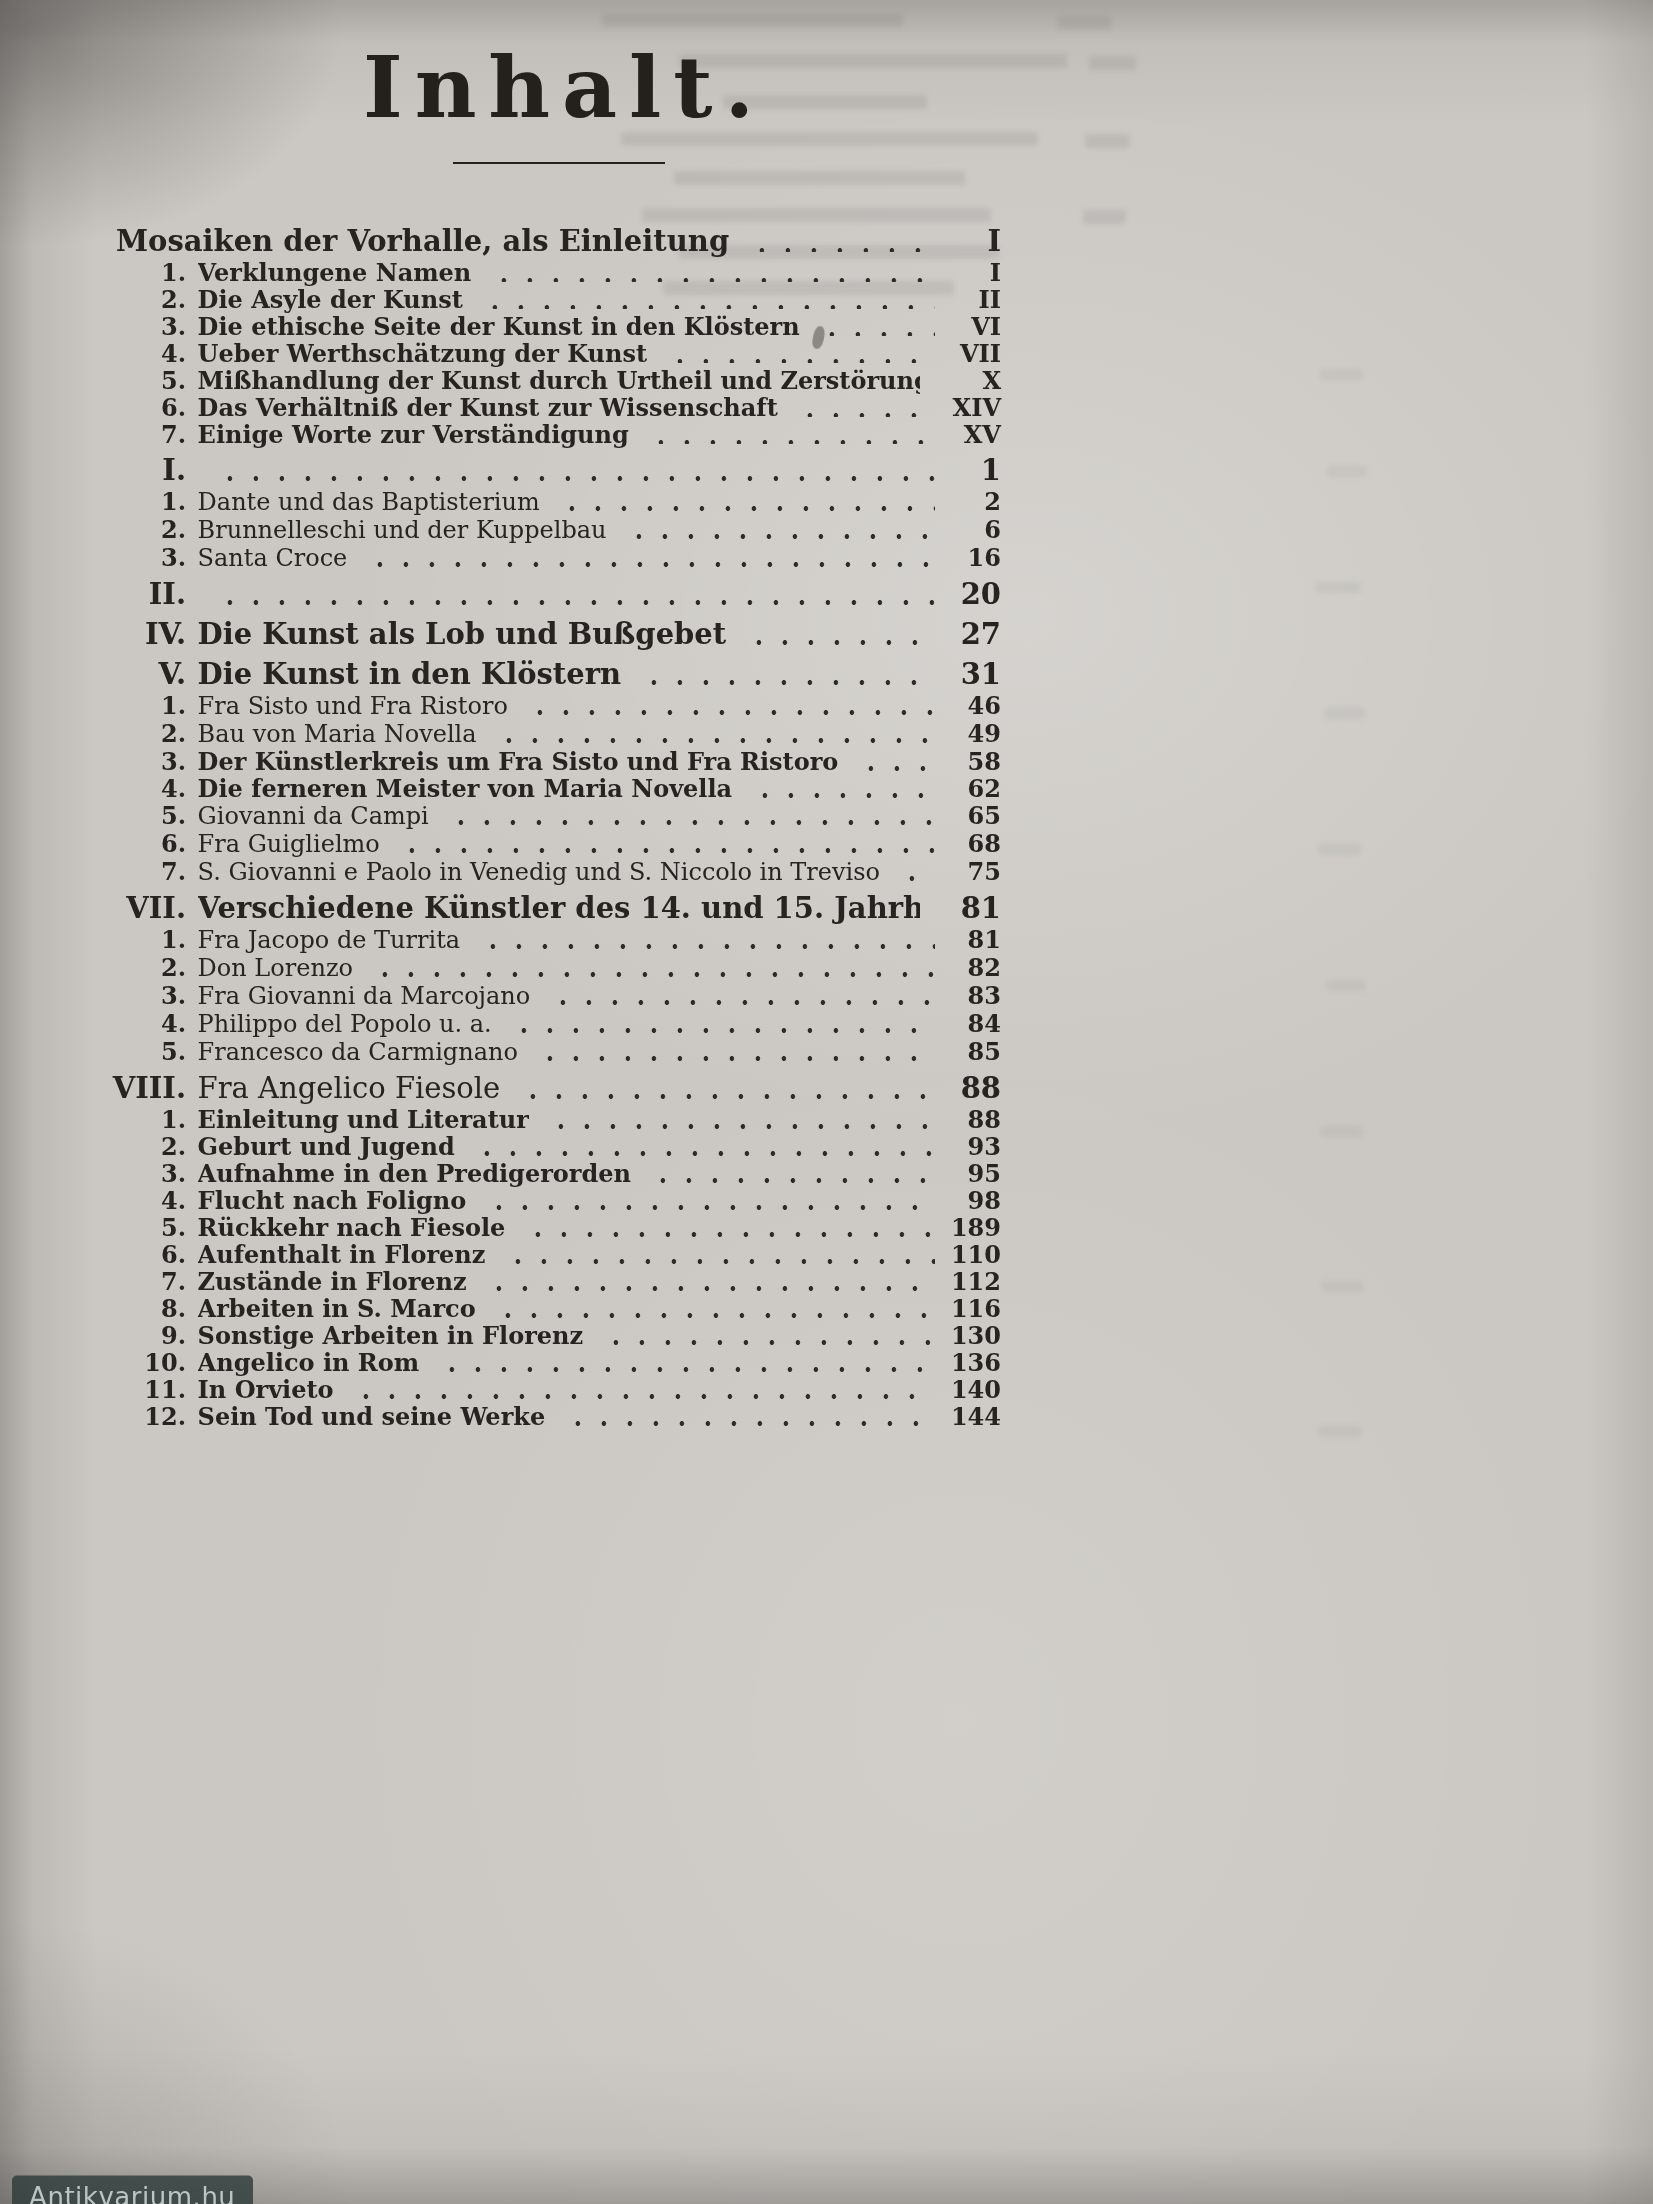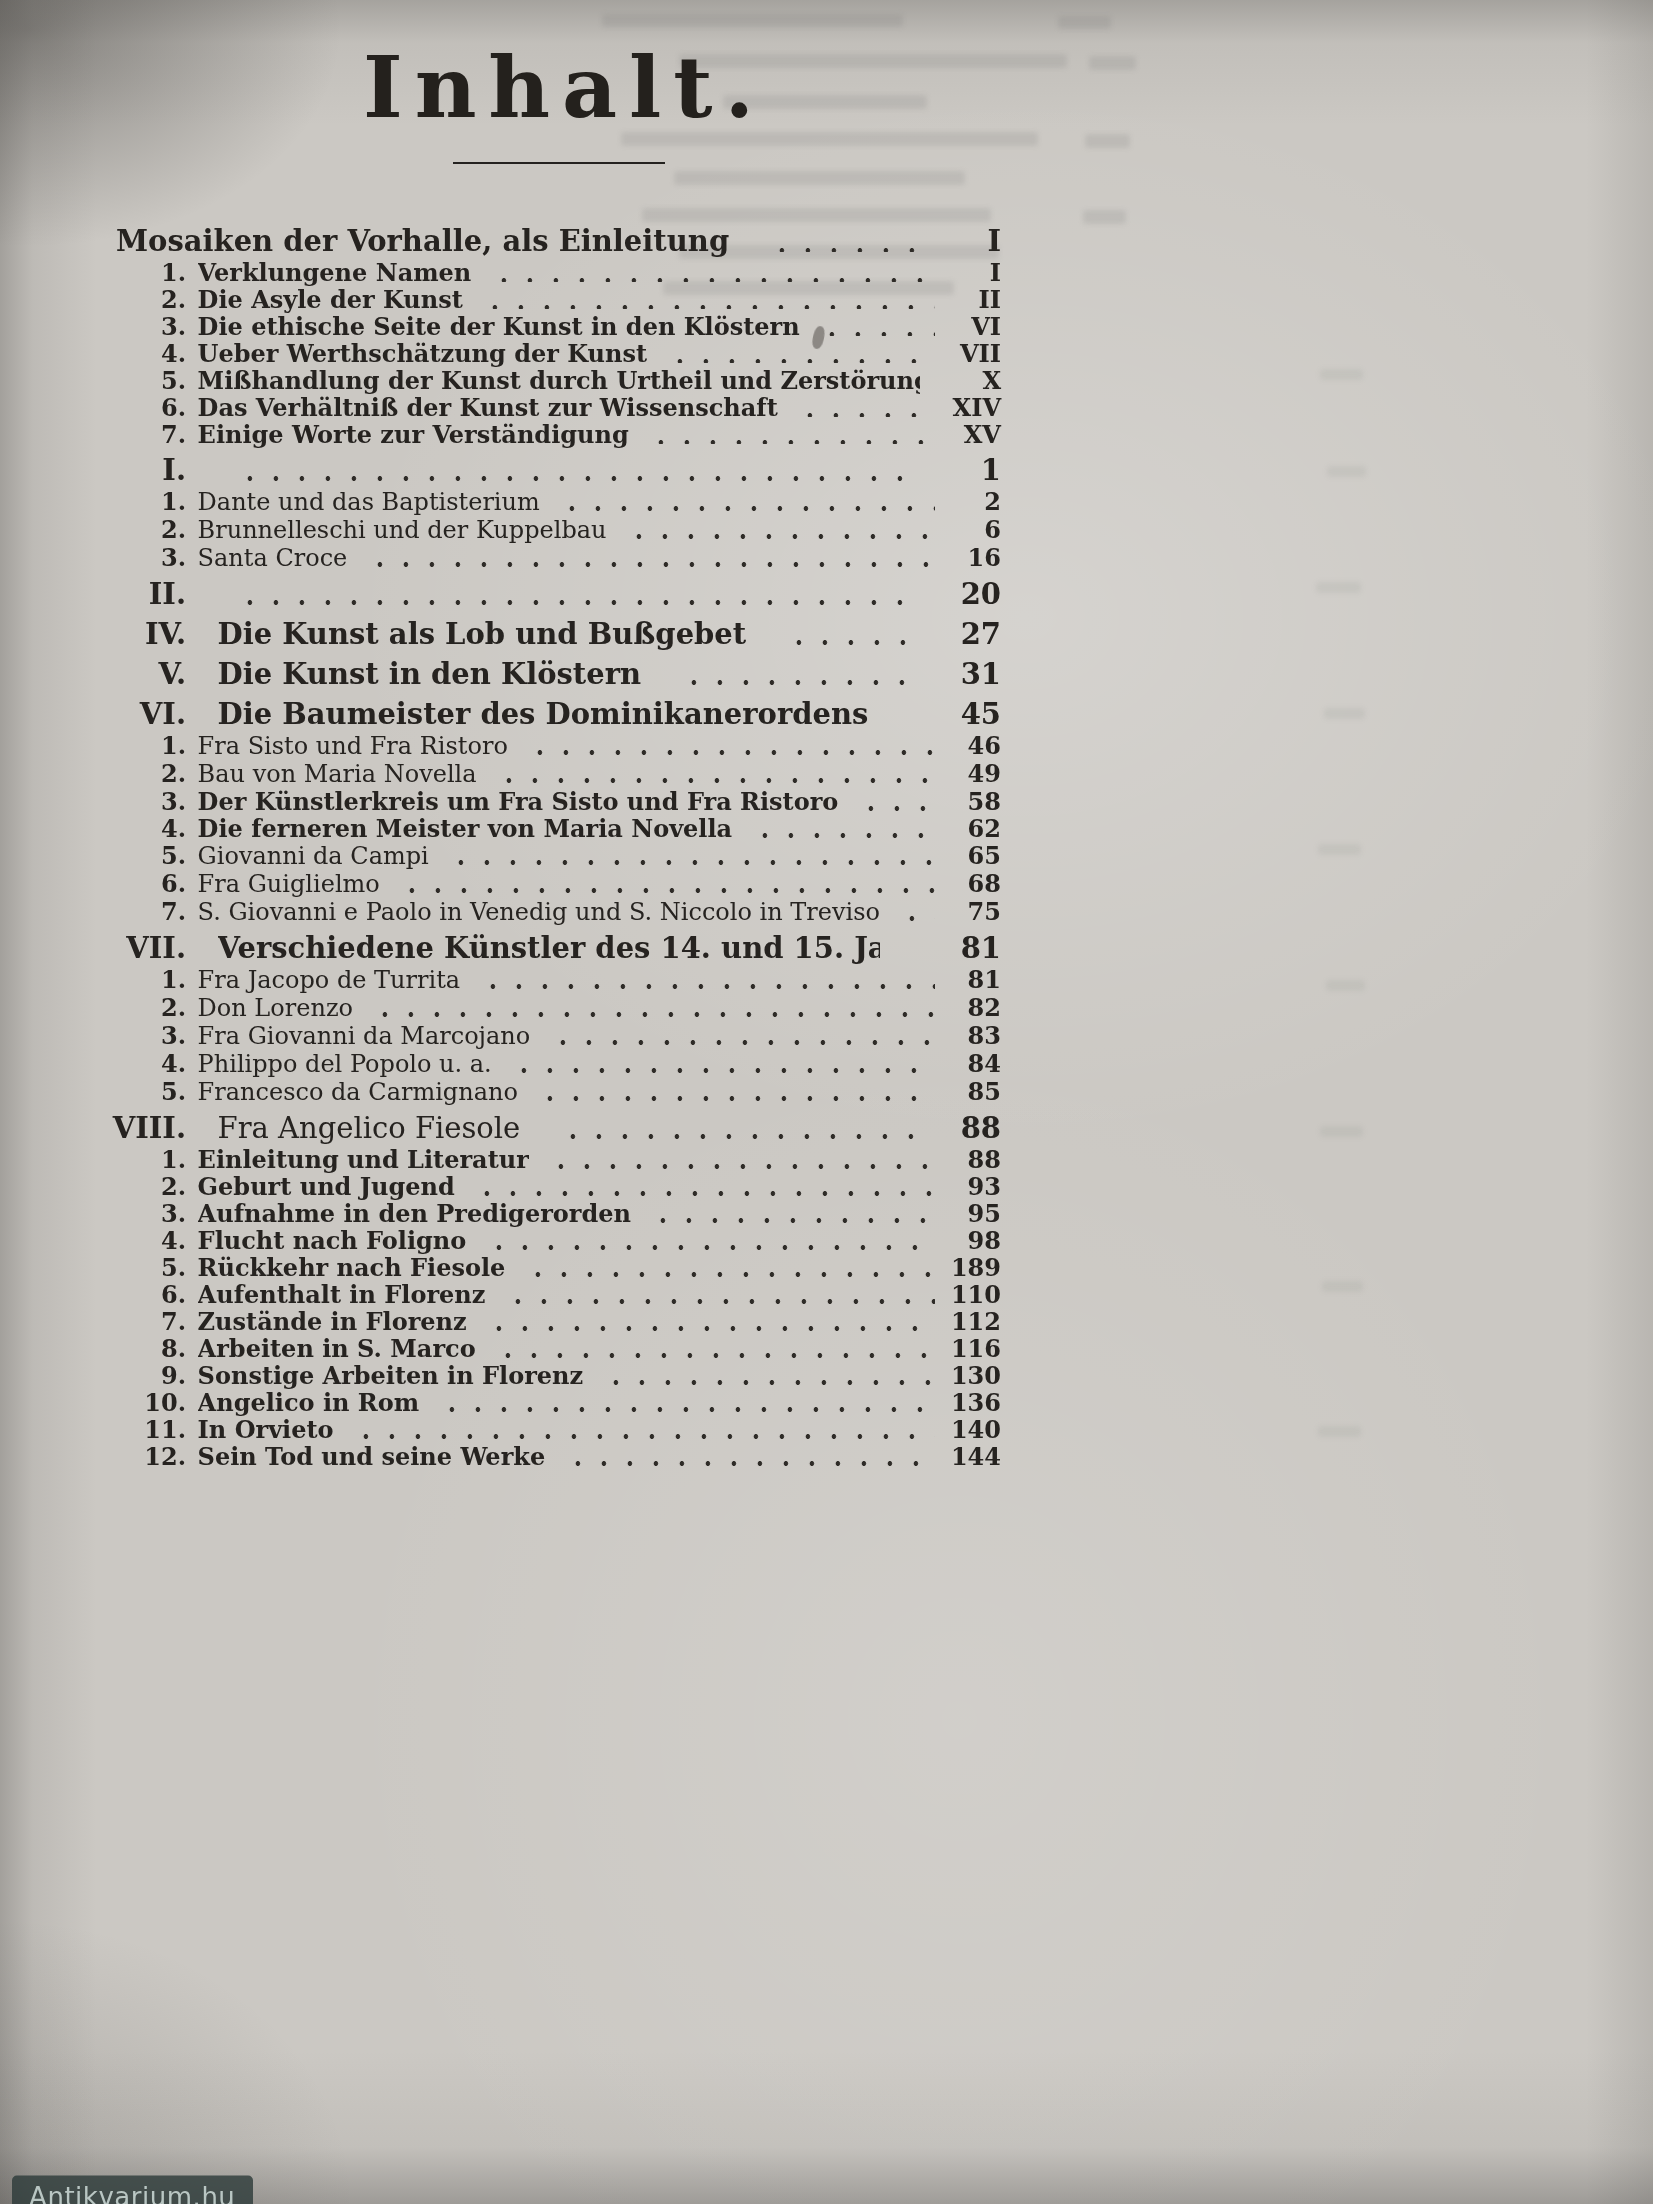--- a/index.html
+++ b/index.html
@@ -44,21 +44,21 @@
     margin:0 9.7px 0 15.5px;
     transform:translateY(1px);
     background-image: radial-gradient(circle, #2e2b27 2.1px, rgba(0,0,0,0) 2.6px);
     background-size: 26px 4.9px;
     background-repeat: repeat-x;
     background-position: 3.9px center;
   }
   .toc-page { flex:0 0 auto; min-width:56px; text-align:right; white-space:nowrap; }
 
   .level-sub { font-size:24px; line-height:27px; font-weight:bold; }
-  .level-chapter, .level-intro { font-size:29px; line-height:35px; font-weight:bold; margin-top:4.9px;gap:20px; }
+  .level-chapter, .level-intro { font-size:29px; line-height:35px; font-weight:bold; margin-top:4.9px; }
   .level-chapter .toc-num { flex:0 0 93px; margin-left:-23px; }
 
   .script-antiqua .toc-label { font-weight:normal; }
   .level-chapter.script-antiqua .toc-label { font-weight:normal; }
 
   
   .smudge {
     position:absolute; height:13.6px; border-radius:3.9px;
     background:rgba(112,114,110,0.16);
     filter:blur(2.4px);
@@ -197,26 +197,20 @@
     <span class="toc-label">Die Kunst als Lob und Bußgebet</span>
     <span class="leader"></span>
     <span class="toc-page">27</span>
   </div>
         <div class="toc-row level-chapter script-fraktur">
     <span class="toc-num">V.</span>
     <span class="toc-label">Die Kunst in den Klöstern</span>
     <span class="leader"></span>
     <span class="toc-page">31</span>
   </div>
-        <div class="toc-row level-chapter script-fraktur">
-    <span class="toc-num">VI.</span>
-    <span class="toc-label">Die Baumeister des Dominikanerordens</span>
-    <span class="leader"></span>
-    <span class="toc-page">45</span>
-  </div>
         <div class="toc-row level-sub script-antiqua">
     <span class="toc-num">1.</span>
     <span class="toc-label">Fra Sisto und Fra Ristoro</span>
     <span class="leader"></span>
     <span class="toc-page">46</span>
   </div>
         <div class="toc-row level-sub script-antiqua">
     <span class="toc-num">2.</span>
     <span class="toc-label">Bau von Maria Novella</span>
     <span class="leader"></span>

